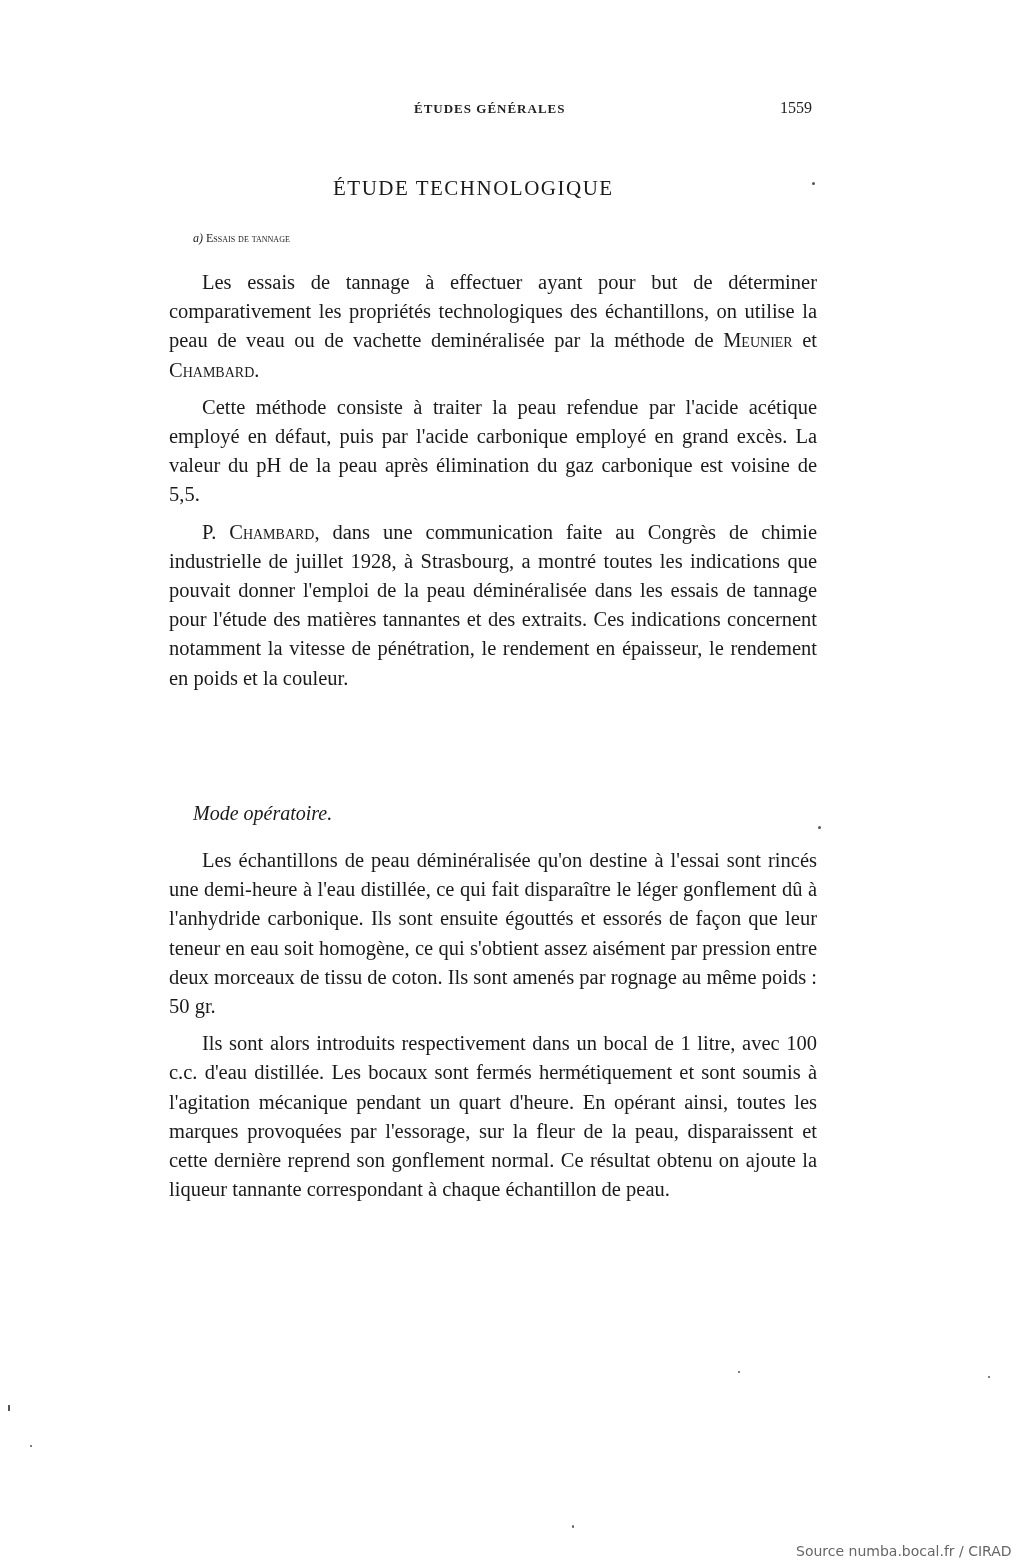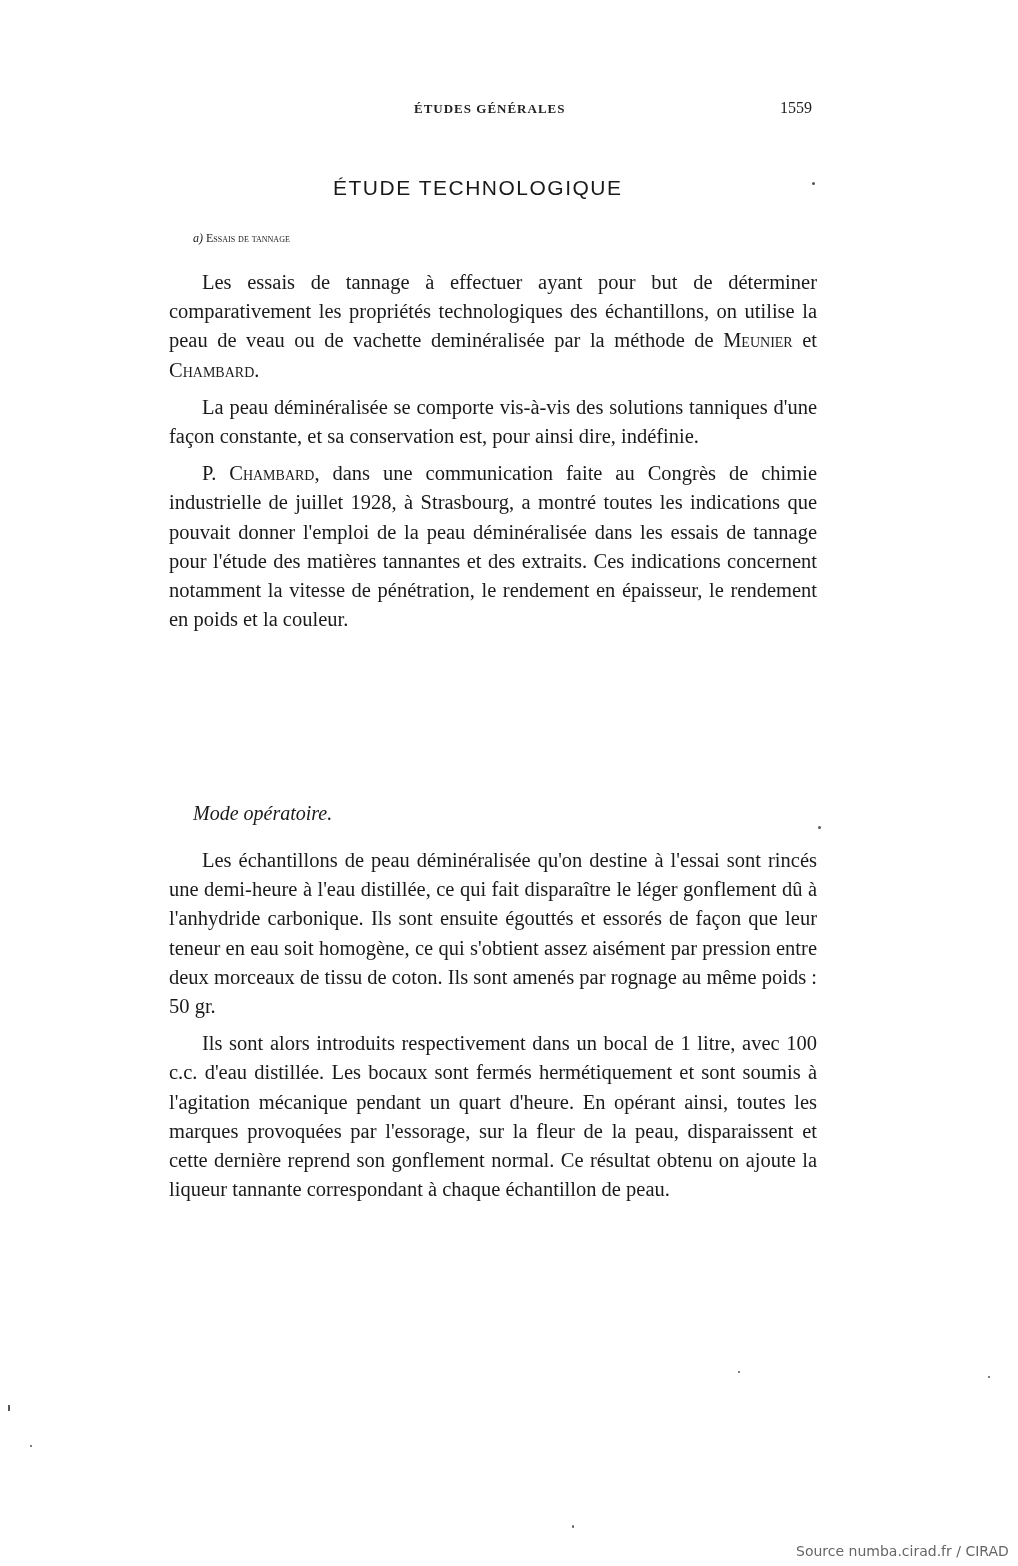--- a/index.html
+++ b/index.html
@@ -10,21 +10,21 @@
   .running-head {
     position: absolute; top: 101px; left: 398px; font-size: 13px; letter-spacing: 1px;
     font-family: "Liberation Serif", serif; font-weight: bold; color: #222; margin-left: 16px;
   }
   .page-num {
     position: absolute; top: 99px; left: 780px; font-size: 16px;
     font-family: "Liberation Serif", serif; color: #222;
   }
   .title {
     position: absolute; top: 176px; left: 333px; font-size: 21px; letter-spacing: 1.5px;
-    font-family: Liberation Sans, sans-serif; color: #1a1a1a; text-align: center;
+    font-family: Liberation Serif, serif; color: #1a1a1a; text-align: center;
   }
   .section-head {
     position: absolute; top: 231px; left: 193px; font-size: 12px;
     font-family: "Liberation Serif", serif;
   }
   .section-head i { font-style: italic; }
   .sc { font-variant: small-caps; }
   .text-block {
     position: absolute; left: 161px; width: 664px;
     font-family: "Liberation Serif", serif; font-size: 20.5px; line-height: 29.2px;
@@ -50,32 +50,32 @@
 
 <div class="title">ÉTUDE TECHNOLOGIQUE</div>
 
 <div class="section-head">
   <i>a)</i>
   <span class="sc">Essais de tannage</span>
 </div>
 
 <div class="text-block" style="top:260px;">
   <p><span>Les essais de tannage à effectuer ayant pour but de déterminer comparativement les propriétés technologiques des échantillons, on utilise la peau de veau ou de vachette deminéralisée par la méthode de </span><span class="sc">Meunier</span><span> et </span><span class="sc">Chambard</span><span>.</span></p>
-  <p>La peau déminéralisée se comporte vis-à-vis des solutions tanniques d'une façon constante, et sa conservation est, pour ainsi dire, indéfinie.</p>
+  <p>Cette méthode consiste à traiter la peau refendue par l'acide acétique employé en défaut, puis par l'acide carbonique employé en grand excès. La valeur du pH de la peau après élimination du gaz carbonique est voisine de 5,5.</p>
   <p><span>P. </span><span class="sc">Chambard</span><span>, dans une communication faite au Congrès de chimie industrielle de juillet 1928, à Strasbourg, a montré toutes les indications que pouvait donner l'emploi de la peau déminéralisée dans les essais de tannage pour l'étude des matières tannantes et des extraits. Ces indications concernent notamment la vitesse de pénétration, le rendement en épaisseur, le rendement en poids et la couleur.</span></p>
 </div>
 
 <div class="mode-head">Mode opératoire.</div>
 
 <div class="text-block" style="top:838px;">
   <p>Les échantillons de peau déminéralisée qu'on destine à l'essai sont rincés une demi-heure à l'eau distillée, ce qui fait disparaître le léger gonflement dû à l'anhydride carbonique. Ils sont ensuite égouttés et essorés de façon que leur teneur en eau soit homogène, ce qui s'obtient assez aisément par pression entre deux morceaux de tissu de coton. Ils sont amenés par rognage au même poids : 50 gr.</p>
   <p>Ils sont alors introduits respectivement dans un bocal de 1 litre, avec 100 c.c. d'eau distillée. Les bocaux sont fermés hermétiquement et sont soumis à l'agitation mécanique pendant un quart d'heure. En opérant ainsi, toutes les marques provoquées par l'essorage, sur la fleur de la peau, disparaissent et cette dernière reprend son gonflement normal. Ce résultat obtenu on ajoute la liqueur tannante correspondant à chaque échantillon de peau.</p>
 </div>
 
-<div class="source">Source numba.cirad.fr / CIRAD</div>
+<div class="source">Source numba.bocal.fr / CIRAD</div>
 
 <div class="speck" style="left:812px;top:182px;width:3px;height:3px;"></div>
 <div class="speck" style="left:818px;top:826px;width:3px;height:3px;"></div>
 <div class="speck" style="left:30px;top:1445px;width:2px;height:2px;"></div>
 <div class="speck" style="left:8px;top:1405px;width:2px;height:6px;border-radius:0;"></div>
 <div class="speck" style="left:738px;top:1371px;width:2px;height:2px;"></div>
 <div class="speck" style="left:988px;top:1376px;width:2px;height:2px;"></div>
 <div class="speck" style="left:572px;top:1525px;width:2px;height:3px;"></div>
 
 </body></html>

